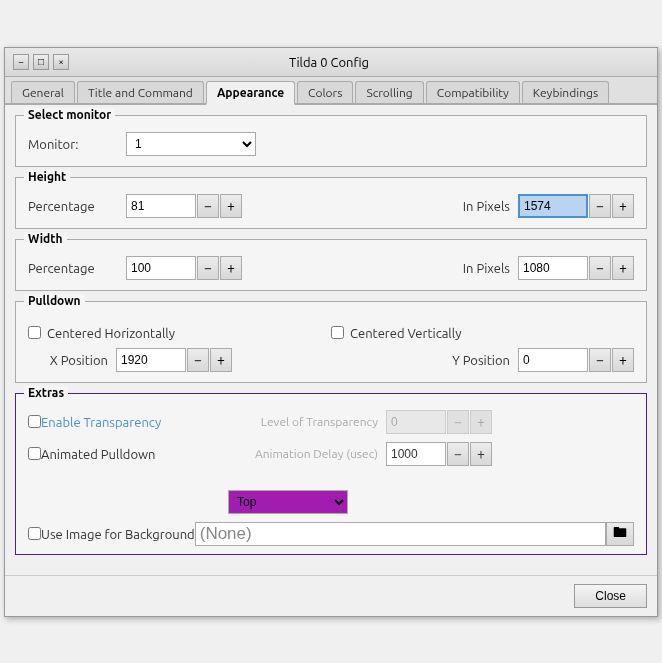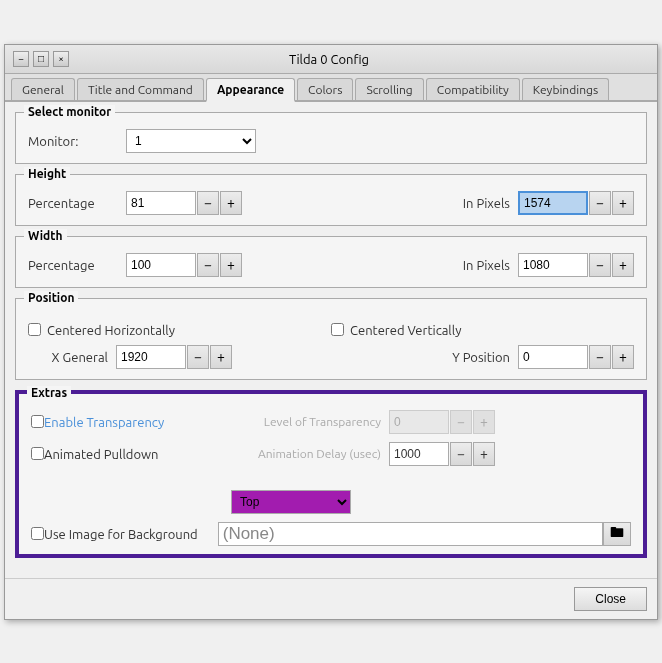--- a/index.html
+++ b/index.html
@@ -167,21 +167,21 @@
       background: #e0e0e0;
       color: #aaa;
       cursor: not-allowed;
       font-size: 14px;
       display: flex;
       align-items: center;
       justify-content: center;
       margin-left: 1px;
     }
     .extras-group {
-      border: 4px solid #4c1d95;
+      border: 1px solid #4c1d95;
       margin-bottom: 10px;
       padding: 8px 12px 8px;
       position: relative;
       background: #f5f5f5;
     }
     .extras-title {
       position: absolute;
       top: -8px;
       left: 8px;
       background: #f5f5f5;
@@ -338,34 +338,34 @@
         <span class="in-pixels-label">In Pixels</span>
         <div class="spinner-group">
           <input type="text" class="spinner-input" value="1080" style="">
           <div class="spin-btn">−</div>
           <div class="spin-btn">+</div>
         </div>
       </div>
     </div>
 
     <div class="group">
-      <span class="group-title">Position</span>
+      <span class="group-title">Pulldown</span>
       <div class="checkbox-row">
         <div class="half">
           <input type="checkbox" style="">
           <span class="enabled-label">Centered Horizontally</span>
         </div>
         <div class="half">
           <input type="checkbox" style="">
           <span class="enabled-label">Centered Vertically</span>
         </div>
       </div>
       <div class="position-row">
         <div class="half">
-          <span class="position-label">X General</span>
+          <span class="position-label">X Position</span>
           <div class="spinner-group">
             <input type="text" class="spinner-input" value="1920" style="">
             <div class="spin-btn">−</div>
             <div class="spin-btn">+</div>
           </div>
         </div>
         <div class="spacer"></div>
         <div class="half">
           <span class="position-label" style="min-width:80px; margin-right:8px;">Y Position</span>
           <div class="spinner-group">
@@ -413,21 +413,21 @@
             <option>Top</option>
             <option>Bottom</option>
             <option>Left</option>
             <option>Right</option>
           </select>
         </div>
       </div>
 
       <div class="image-row">
         <input type="checkbox" style="">
-        <span class="enabled-label" style="margin-right:20px;">Use Image for Background</span>
+        <span class="enabled-label" style="margin-right:0;">Use Image for Background</span>
         <input type="text" class="image-input" value="(None)" style="">
         <div class="image-browse-btn">
           <span>🖿</span>
         </div>
       </div>
     </div>
 
   </div>
 
   <div class="footer">

